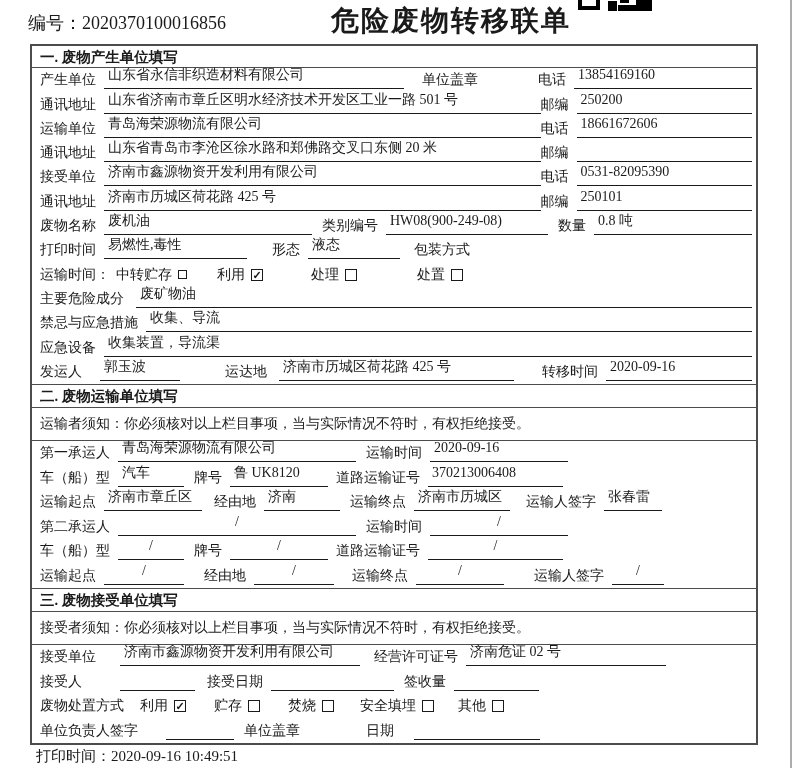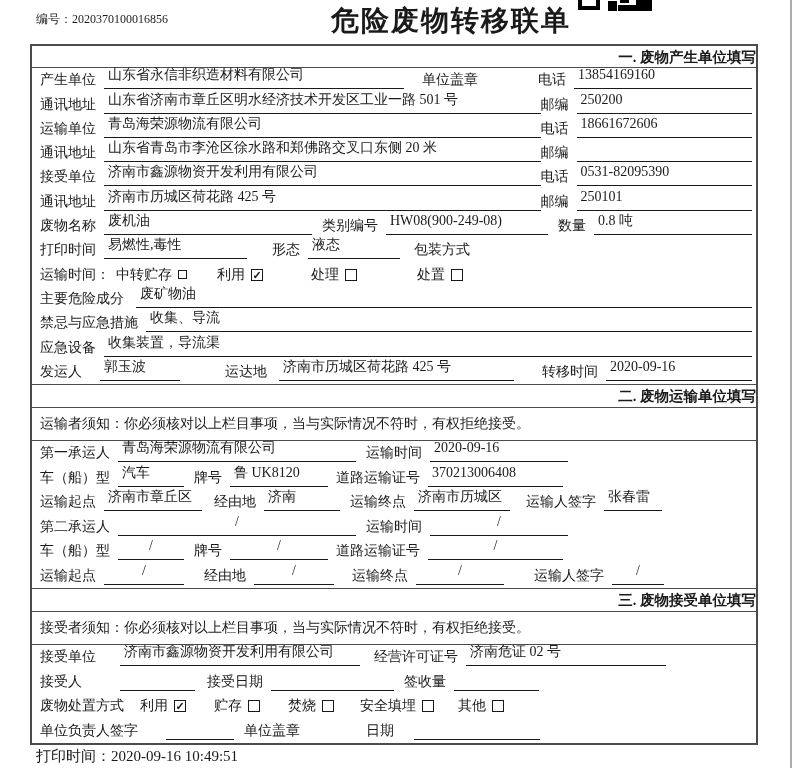--- a/index.html
+++ b/index.html
@@ -3,38 +3,38 @@
 <meta charset="utf-8">
 <style>
   * { box-sizing: border-box; margin: 0; padding: 0; }
   html,body { width:796px; height:768px; background:#ffffff; overflow:hidden; }
   body {
     position:relative;
     font-family:"Liberation Serif","DejaVu Serif",serif;
     color:#1a1a1a;
     -webkit-font-smoothing:antialiased;
   }
-  .doc-no { position:absolute; left:36px; top:11px; font-size:12px; white-space:nowrap; }
+  .doc-no { position:absolute; left:28px; top:11px; font-size:18px; white-space:nowrap; }
   .doc-title { position:absolute; left:331px; top:2px; font-size:28px; font-weight:bold; letter-spacing:2px; white-space:nowrap; }
   .qr { position:absolute; left:578px; top:0; width:76px; height:11px; overflow:hidden; }
   .qr i { position:absolute; background:#000; display:block; }
   .qr .q1 { left:0; top:-12px; width:22px; height:22px; background:transparent; border:4px solid #000; }
   .qr .q2 { left:30px; top:1px;  width:9px;  height:10px; }
   .qr .q3 { left:42px; top:-3px; width:9px;  height:6px; }
   .qr .q4 { left:40px; top:5px;  width:26px; height:6px; }
   .qr .q5 { left:58px; top:-4px; width:16px; height:15px; }
   .page-edge { position:absolute; left:790px; top:0; width:2px; height:768px; background:#adadad; }
 
   .form {
     position:absolute; left:30px; top:44px; width:728px;
     border:2px solid #4c4c4c; background:#fff;
   }
   .sec-head {
     font-size:14.5px; font-weight:bold; padding:3px 0 2px 8px;
-    border-bottom:1.5px solid #4c4c4c; height:22px; line-height:17px;text-align:right;
+    border-bottom:1.5px solid #4c4c4c; height:22px; line-height:17px;
   }
   .sec-head.mid { border-top:1.5px solid #4c4c4c; height:24px; }
   .notice {
     display:flex; align-items:center; height:33px; padding-left:8px;
     font-size:14px; border-bottom:1.5px solid #4c4c4c; white-space:nowrap;
   }
   .row {
     display:flex; align-items:flex-end; height:24.3px;
     padding:0 4px 3px 8px; font-size:14px;
   }

